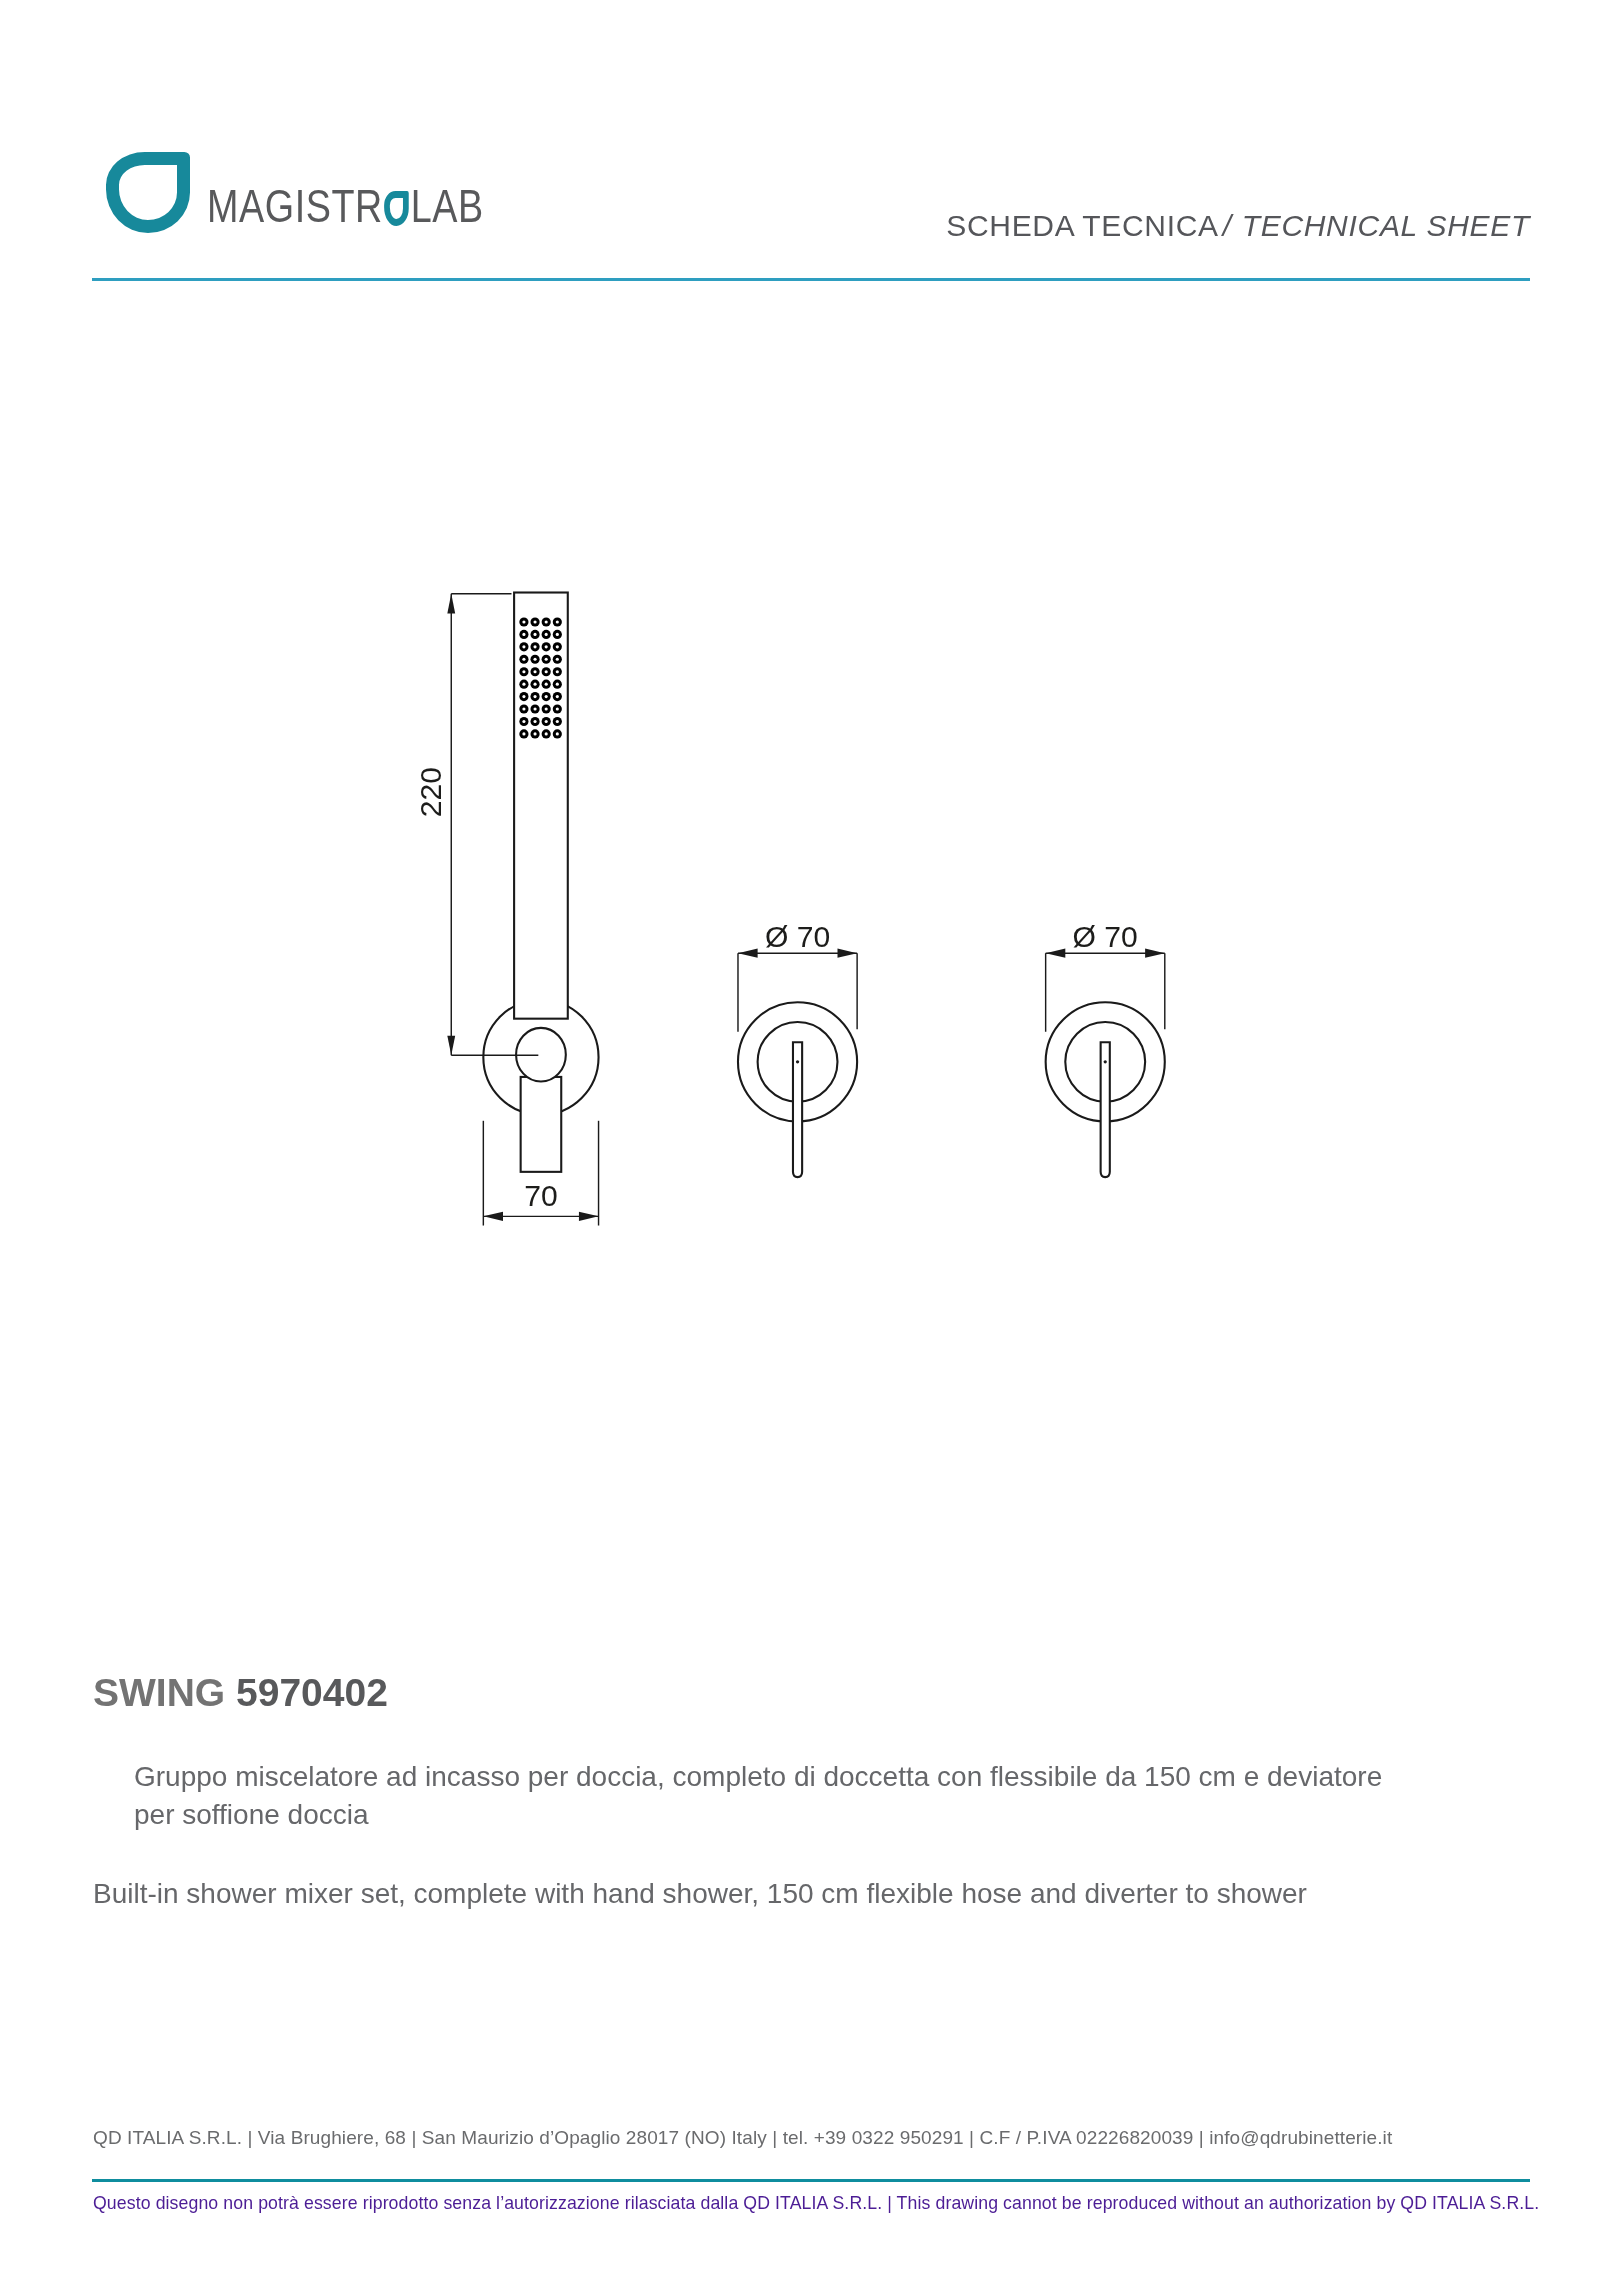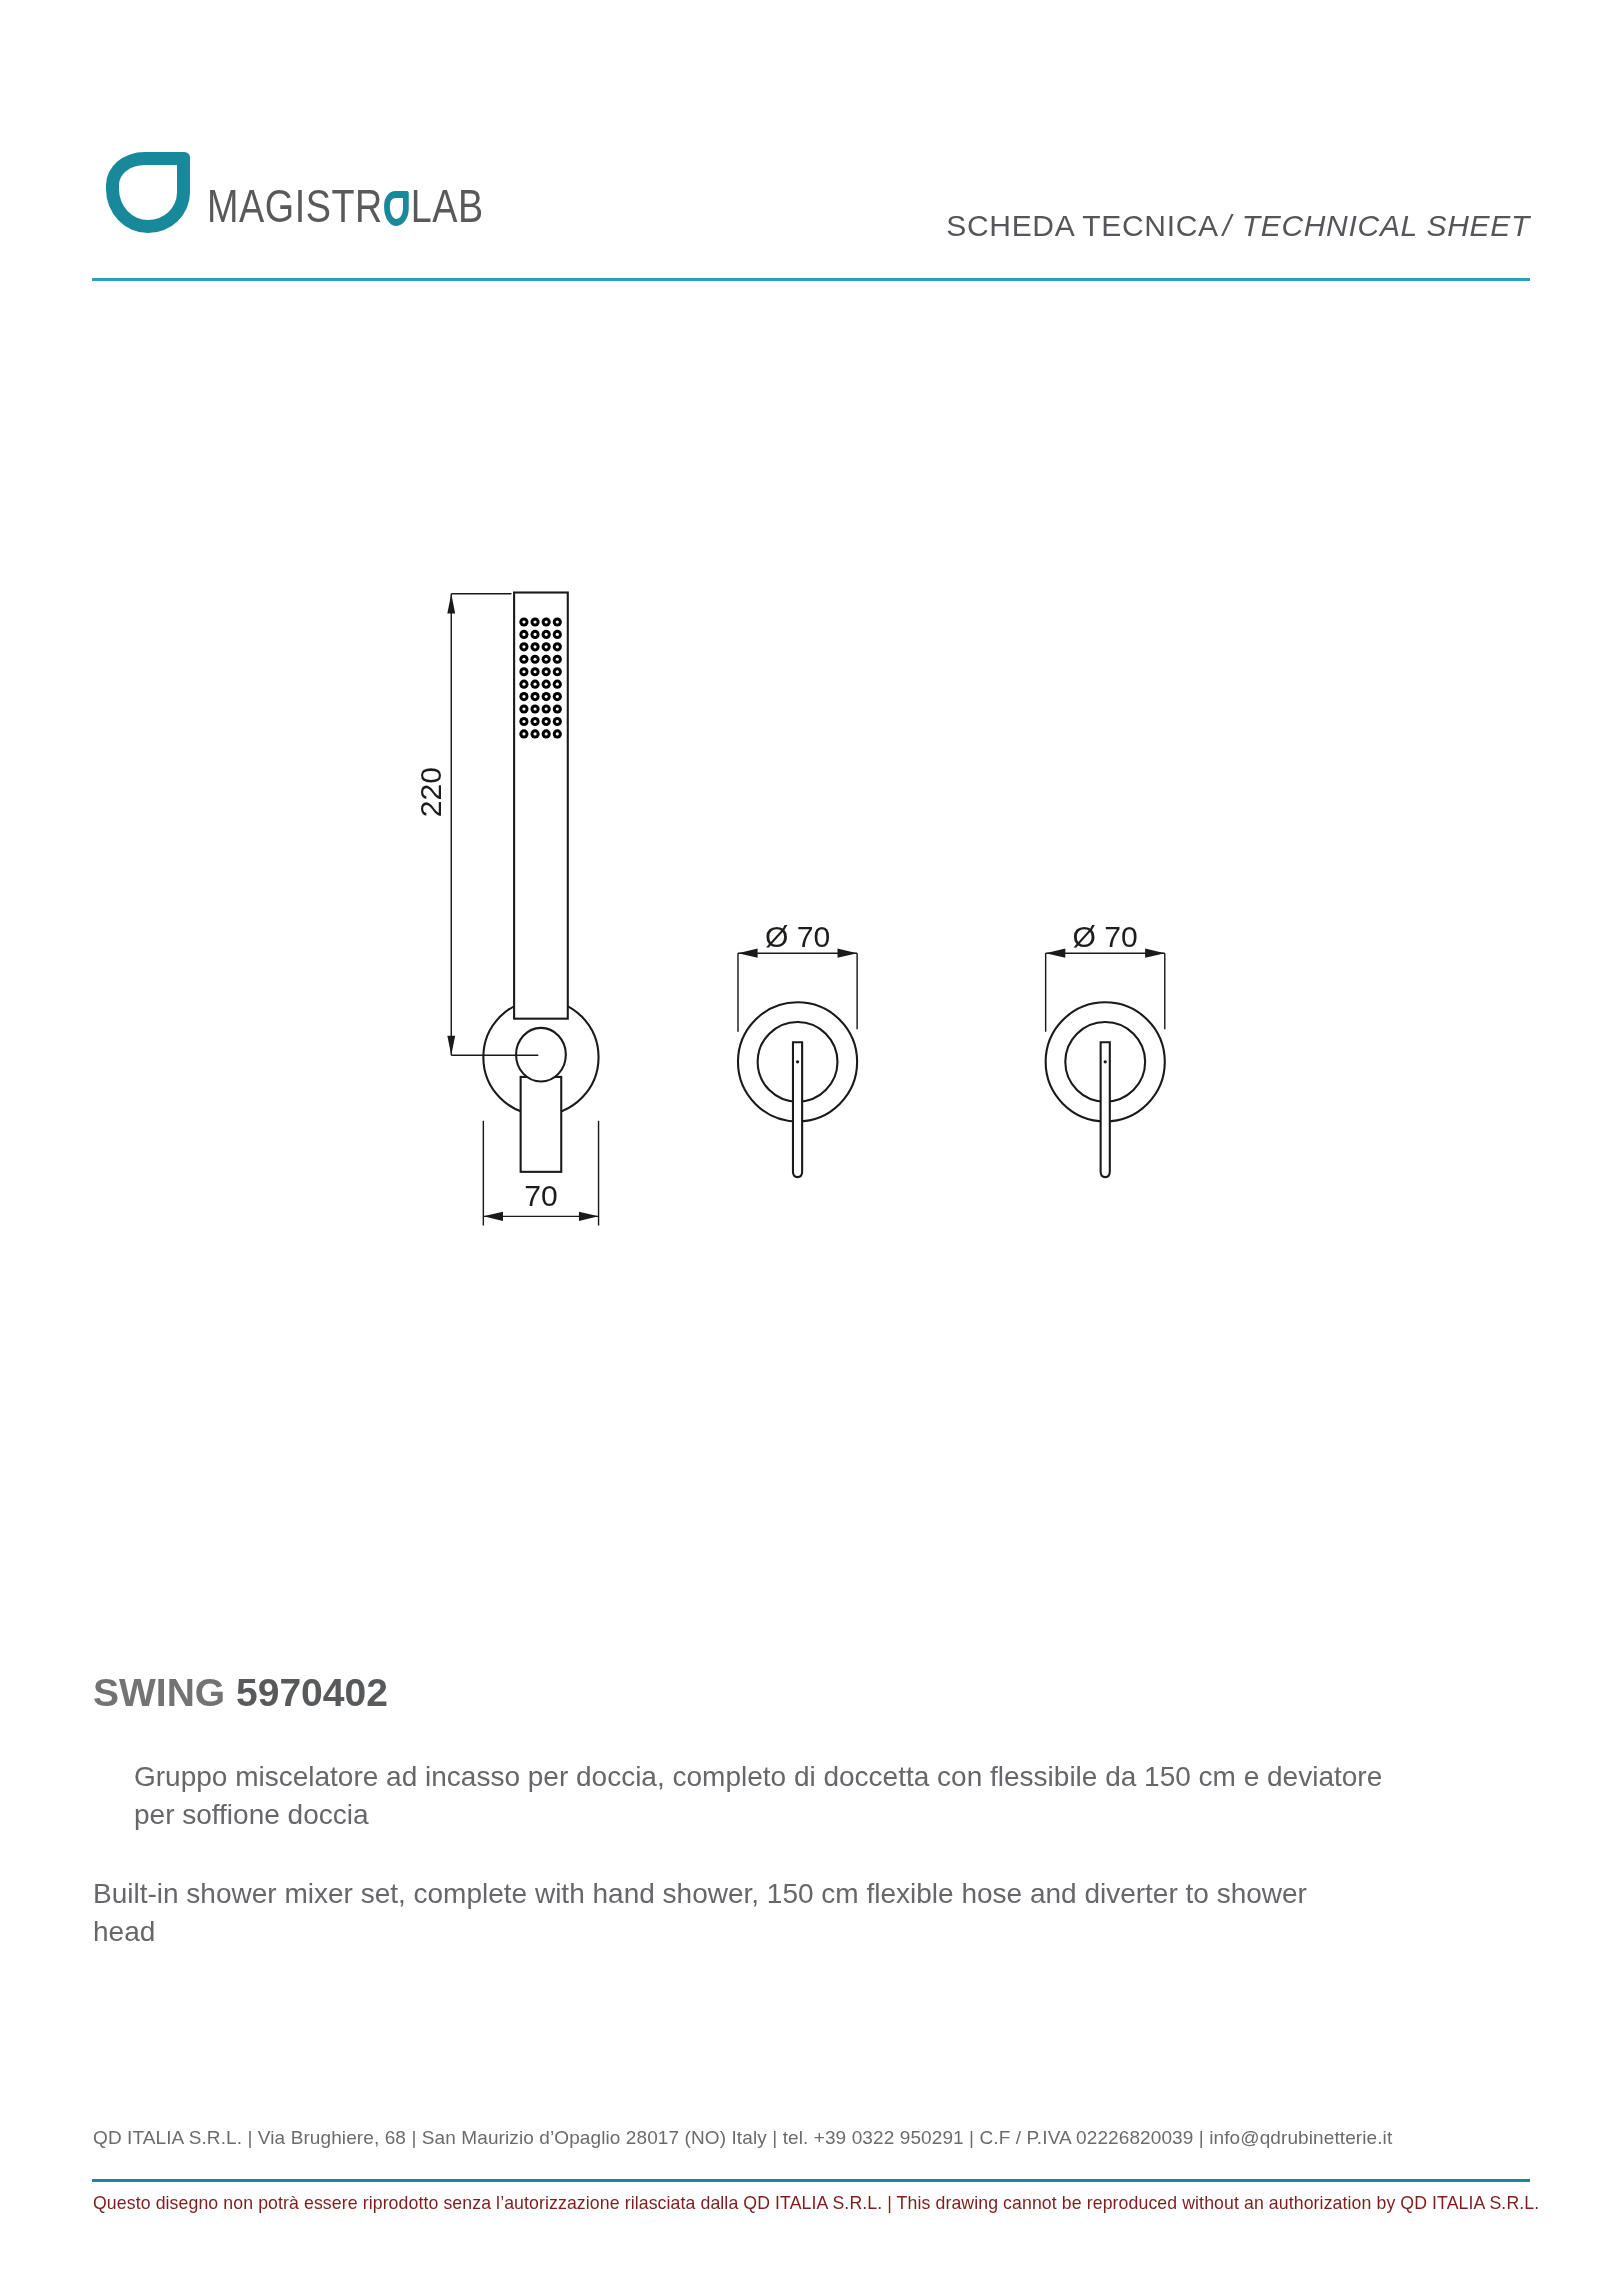--- a/index.html
+++ b/index.html
@@ -47,21 +47,21 @@
   
   .title{position:absolute;left:93px;top:1673px;font-size:39px;font-weight:700;line-height:1;white-space:nowrap;}
   .title .series{color:#737373;}
   .title .code{color:#58595B;text-align:center;}
   .para{position:absolute;left:93px;font-size:28px;line-height:38px;color:#66676A;white-space:nowrap;}
   .para-it{top:1758px;margin-left:41px;}
   .para-en{top:1875px;}
 
   
   .company{position:absolute;left:93px;top:2127px;font-size:19px;color:#6A6B6D;letter-spacing:0.1px;white-space:nowrap;}
-  .disclaimer{position:absolute;left:93px;top:2193px;font-size:17.7px;color:#7f1d1d;letter-spacing:0.1px;white-space:nowrap;}
+  .disclaimer{position:absolute;left:93px;top:2193px;font-size:17.7px;color:#4c1d95;letter-spacing:0.1px;white-space:nowrap;}
 </style>
 </head>
 <body>
 
 <div class="page">
 
   <div class="logo">
     <div class="logo-mark"></div>
     <div class="logo-word">
       <span>MAGISTR</span>
@@ -220,21 +220,20 @@
     <span class="series">SWING</span>
     <span class="code">5970402</span>
   </div>
 
   <div class="para para-it">
     <div>Gruppo miscelatore ad incasso per doccia, completo di doccetta con flessibile da 150 cm e deviatore</div>
     <div>per soffione doccia</div>
   </div>
   <div class="para para-en">
     <div>Built-in shower mixer set, complete with hand shower, 150 cm flexible hose and diverter to shower</div>
-    <div>head</div>
   </div>
 
   <div class="company">QD ITALIA S.R.L. | Via Brughiere, 68 | San Maurizio d’Opaglio 28017 (NO) Italy | tel. +39 0322 950291 | C.F / P.IVA 02226820039 | info@qdrubinetterie.it</div>
   <div class="divider divider-bottom"></div>
   <div class="disclaimer">Questo disegno non potrà essere riprodotto senza l’autorizzazione rilasciata dalla QD ITALIA S.R.L. | This drawing cannot be reproduced without an authorization by QD ITALIA S.R.L.</div>
 
 </div>
 
 
 </body></html>

